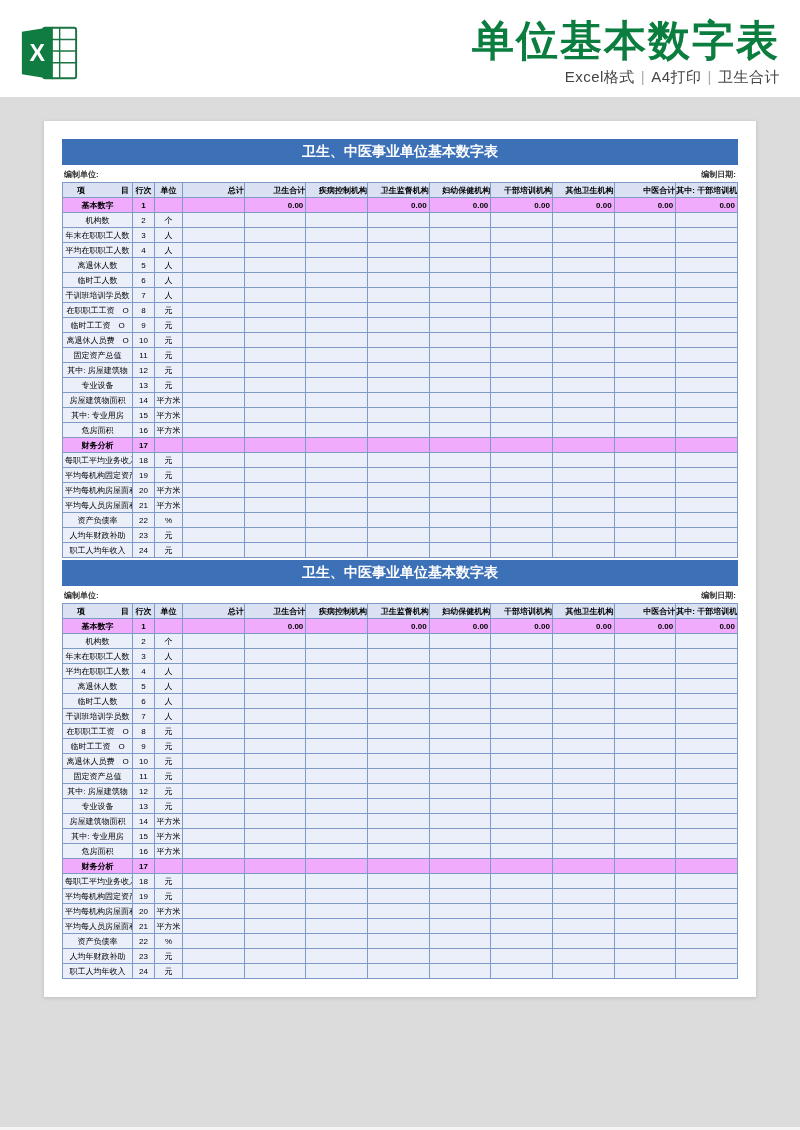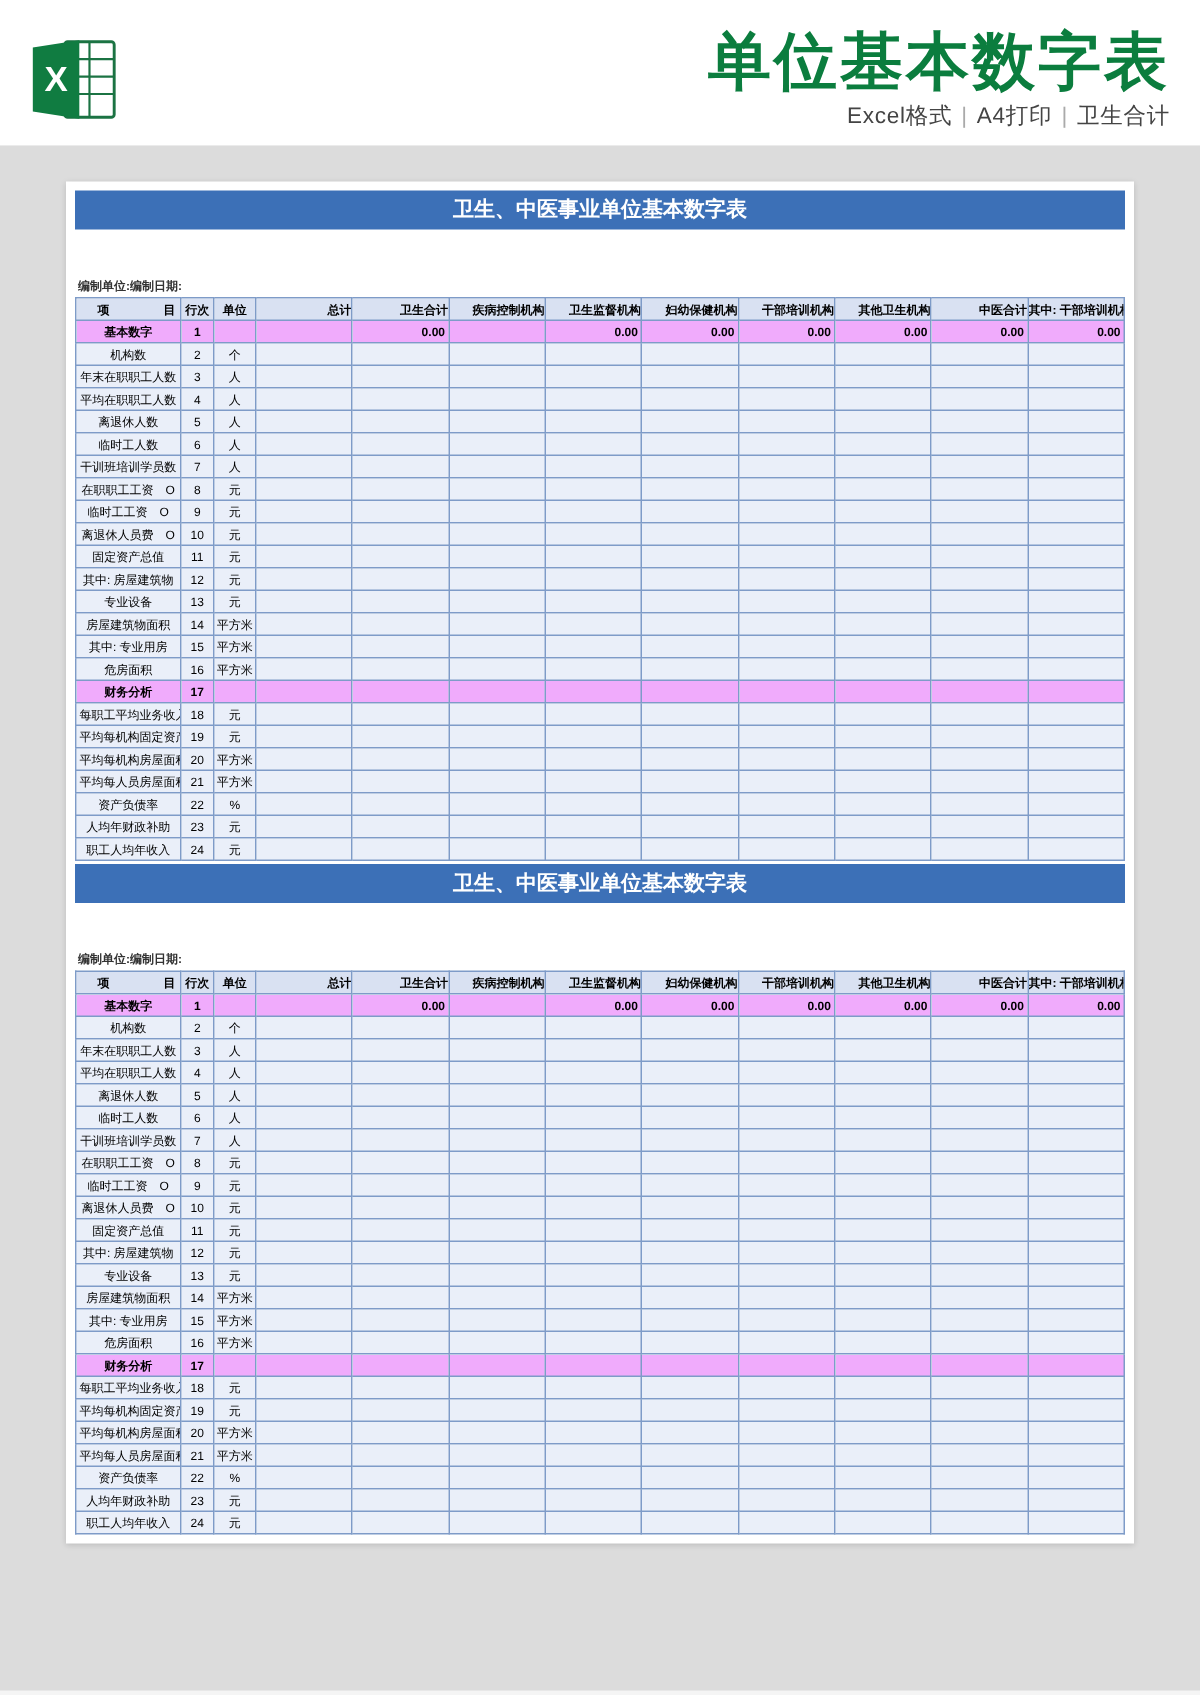--- a/index.html
+++ b/index.html
@@ -6,24 +6,24 @@
   body { width: 800px; height: 1130px; font-family: "Microsoft YaHei", sans-serif; background: #f5f5f5; overflow: hidden; }
   
   .header { background: #fff; padding: 18px 20px 10px 18px; display: flex; align-items: center; }
   .excel-icon { width: 62px; height: 62px; margin-right: 20px; flex-shrink: 0; }
   .header-text { flex: 1; text-align: right; }
   .title-main { font-size: 42px; font-weight: 900; color: #0B7D3E; letter-spacing: 2px; line-height: 1.1; }
   .title-sub { font-size: 15px; color: #444; margin-top: 4px; letter-spacing: 0.5px; }
   .title-sub span.sep { margin: 0 6px; color: #aaa; }
   
   .page-area { background: #dcdcdc; padding: 24px 44px; height: calc(1130px - 100px); display: flex; flex-direction: column; }
-  .sheet { background: #fff; padding: 6px; box-shadow: 0 1px 4px rgba(0,0,0,0.15); }
+  .sheet { background: #fff; padding: 18px; box-shadow: 0 1px 4px rgba(0,0,0,0.15); }
   
   .table-title { background: #3C70B7; color: #fff; text-align: center; font-size: 14px; font-weight: bold; padding: 4px 0; }
-  .meta-row { display: flex; font-size: 8px; color: #333; padding: 4px 2px 2px 2px; font-weight: bold; margin-top: 28px; }
+  .meta-row { display: flex; justify-content: space-between; font-size: 8px; color: #333; padding: 4px 2px 2px 2px; font-weight: bold; }
   
   table { border-collapse: collapse; width: 100%; table-layout: fixed; }
   th, td { border: 1px solid #7E9BC8; font-size: 8px; text-align: center; padding: 1.5px 0; height: 14px; line-height: 11px; overflow: hidden; white-space: nowrap; }
   thead th { background: #D9E1F2; font-weight: bold; }
   .col-item { width: 70px; text-align: center; letter-spacing: 14px; padding-left: 14px; }
   .col-row { width: 22px; }
   .col-unit { width: 28px; margin-left: 20px; }
   .col-data { width: auto; text-align: right; }
   tbody td.item-cell { text-align: center; padding-left: 2px; padding-right: 2px; }
   tbody td.num-cell { text-align: right; padding-right: 2px; }

